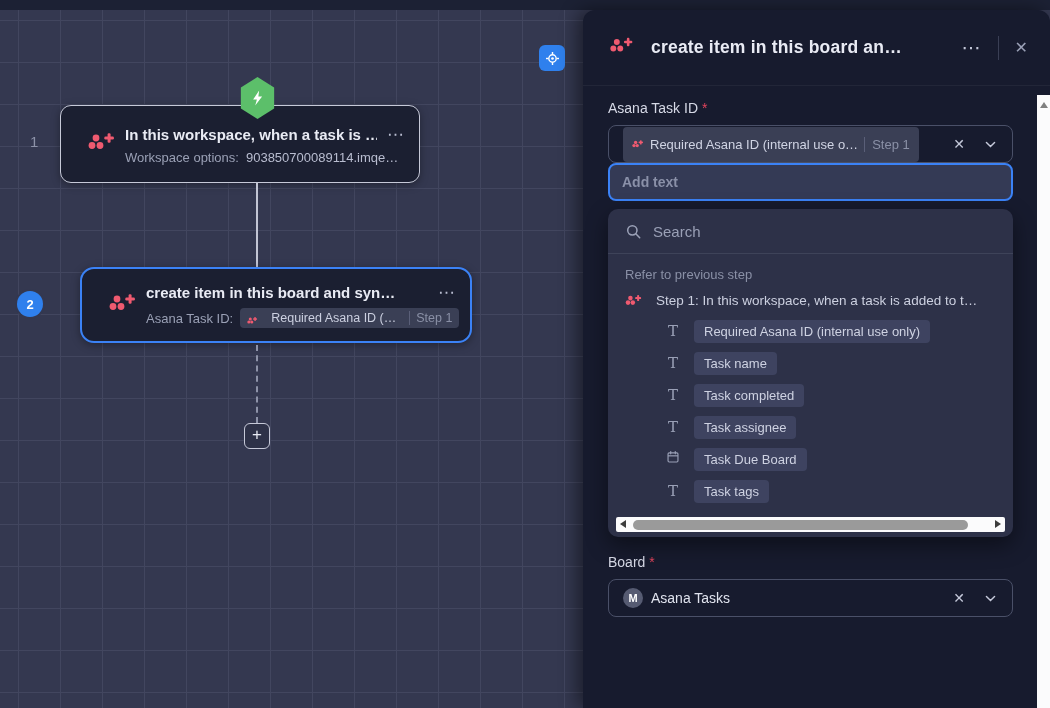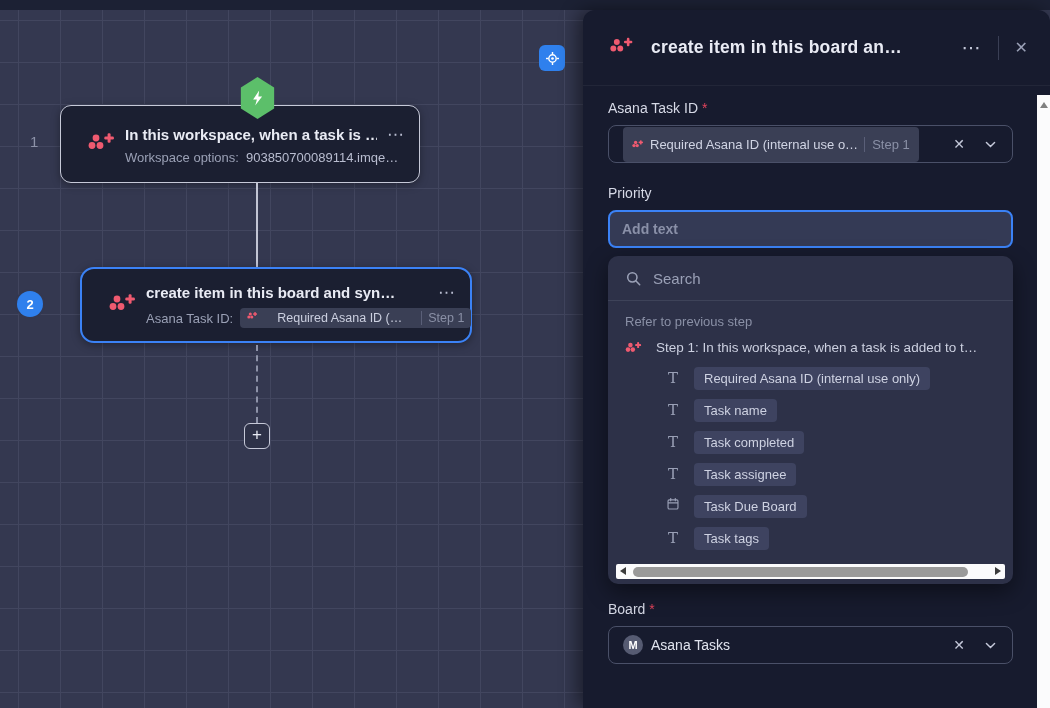--- a/index.html
+++ b/index.html
@@ -24,21 +24,21 @@
   .node-icon { flex:0 0 34px; }
   .node-text { flex:1; min-width:0; margin-left:4px; }
   .node-title-row { display:flex; align-items:center; }
   .node-title { font-size:15px; font-weight:bold; white-space:nowrap; overflow:hidden; }
   .node-menu { margin-left:auto; color:#b9bdd0; font-size:17px; letter-spacing:1px;
     padding-left:10px; cursor:pointer; }
   .node-meta { display:flex; align-items:center; gap:7px; margin-top:5px;
     font-size:13px; color:#9aa0b5; white-space:nowrap; }
   .node-meta .value { color:#b9bdd0; }
 
-  .chip-sm { display:inline-flex; align-items:flex-start; gap:19px; background:#3a3f55;
+  .chip-sm { display:inline-flex; align-items:flex-end; gap:13px; background:#3a3f55;
     border-radius:4px; padding:3px 7px; color:#ccd0e0; font-size:12.5px; }
   .chip-sm .step { color:#8a90a6; border-left:1px solid #5a5f78; padding-left:6px; }
 
   .hex-badge { position:absolute; left:239px; top:67px; width:37px; height:42px;
     background:#5cbf6a; clip-path:polygon(50% 0,95% 25%,95% 75%,50% 100%,5% 75%,5% 25%);
     display:flex; align-items:center; justify-content:center; z-index:3; }
   .idx-label { position:absolute; left:30px; top:123px; color:#8d92a8; font-size:15px; }
   .idx-badge { position:absolute; left:17px; top:281px; width:26px; height:26px;
     border-radius:50%; background:#2f80ed; color:#fff; font-size:13px; font-weight:bold;
     display:flex; align-items:center; justify-content:center; z-index:3;
@@ -247,21 +247,20 @@
           <span class="step">Step 1</span>
         </span>
         <span class="spacer"></span>
         <span class="clear-x">✕</span>
         <svg width="15" height="13" viewBox="0 0 18 16">
           <polyline points="4,5.5 9,10.5 14,5.5" fill="none" stroke="#c5c9da" stroke-width="1.8" stroke-linecap="round"></polyline>
         </svg>
       </div>
 
       
-      <div class="field-label" style="margin-top:22px;">Priority</div>
       <input class="text-input" type="text" placeholder="Add text" style="">
 
       
       <div class="dropdown">
         <div class="search-row">
           <svg width="17" height="17" viewBox="0 0 22 22">
             <circle cx="9.5" cy="9.5" r="6" fill="none" stroke="#9aa0b6" stroke-width="2"></circle>
             <line x1="14" y1="14" x2="19" y2="19" stroke="#9aa0b6" stroke-width="2" stroke-linecap="round"></line>
           </svg>
           <input class="search-input" type="text" placeholder="Search" style="">

